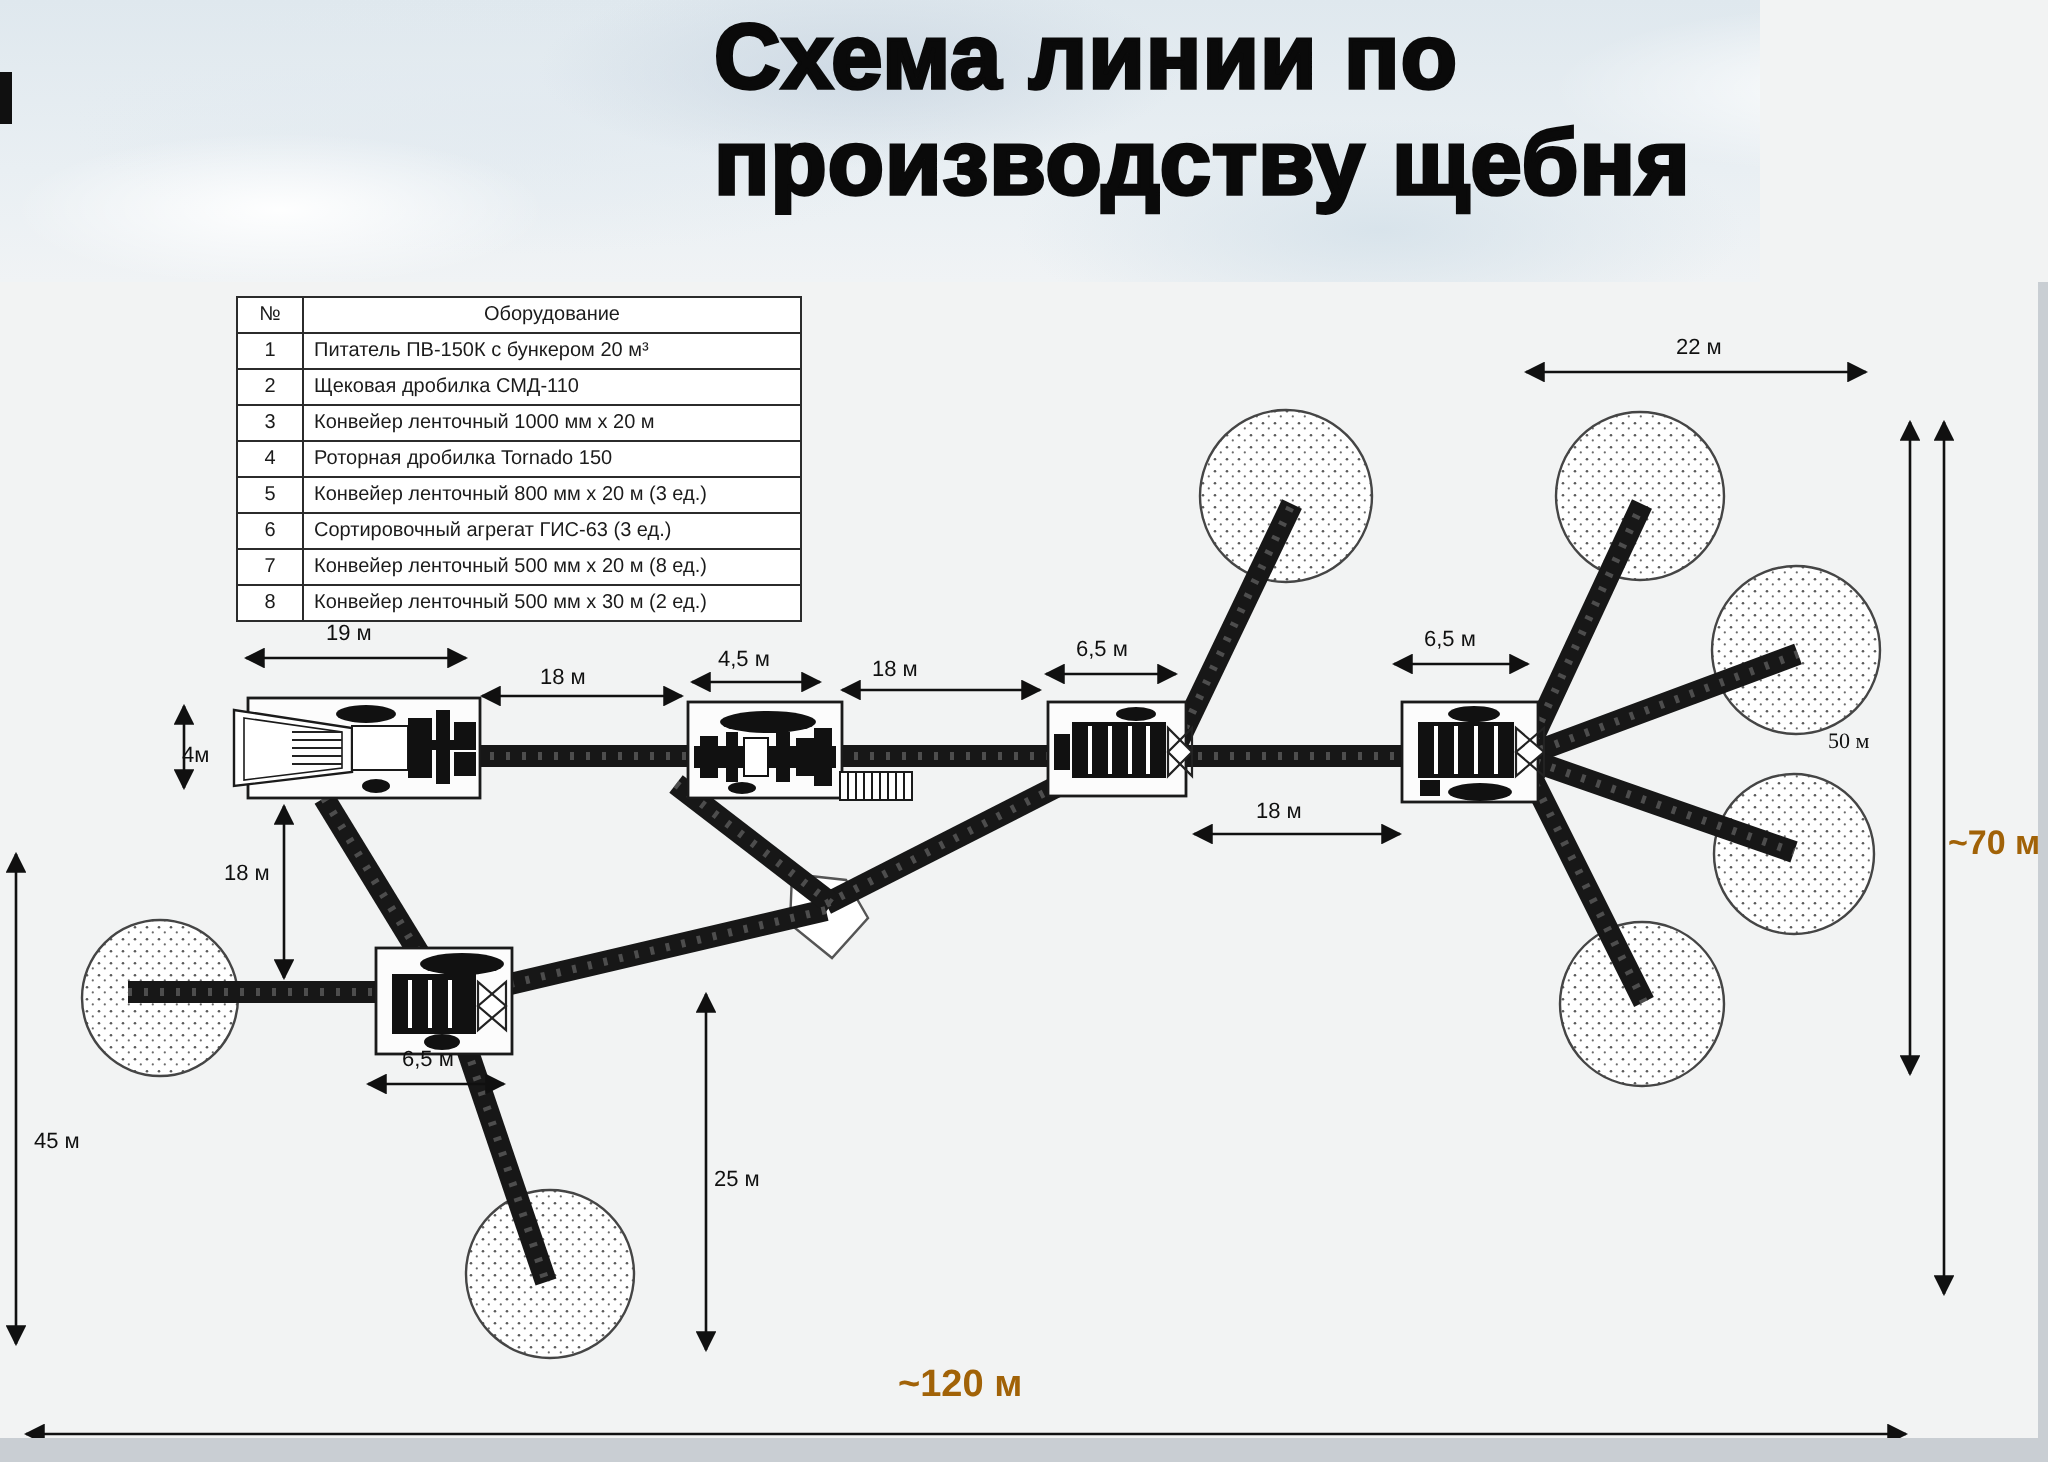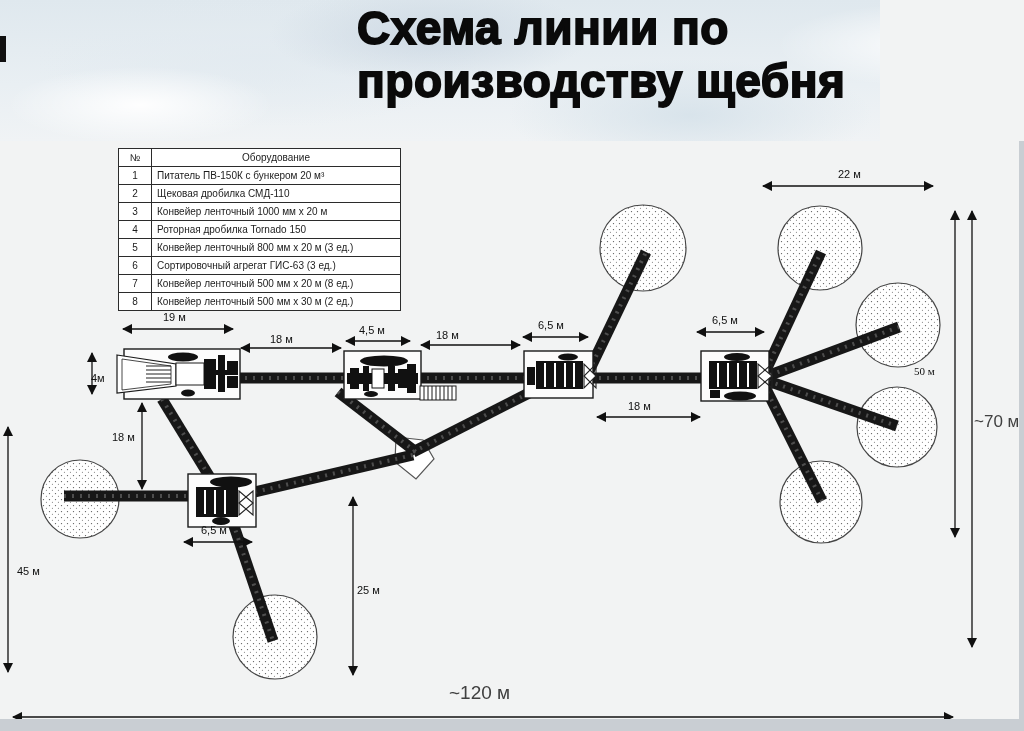--- a/index.html
+++ b/index.html
@@ -29,21 +29,21 @@
     background:#fff;font-size:10px;color:#1b1b1b;}
   .eqtable th,.eqtable td{border:1px solid #2b2b2b;padding:1px 5px;height:15px;
     font-weight:400;white-space:nowrap;}
   .eqtable th{text-align:center;}
   .eqtable td.num{width:22px;text-align:center;}
   .eqtable td.eq{min-width:238px;text-align:left;}
 
   
   svg.diagram{position:absolute;left:0;top:0;}
   .dlab{position:absolute;font-size:11px;color:#101010;white-space:nowrap;}
-  .dlab.navy{color:#404040;font-weight:400;font-size:17px;}
+  .dlab.navy{color:#a16207;font-weight:700;font-size:17px;}
   .dlab.big{font-size:19px;}
 </style>
 </head>
 <body>
 
 <div class="sky">
   <div class="edge-chip"></div>
   <div class="title">
     <div>Схема линии по</div>
     <div>производству щебня</div>

